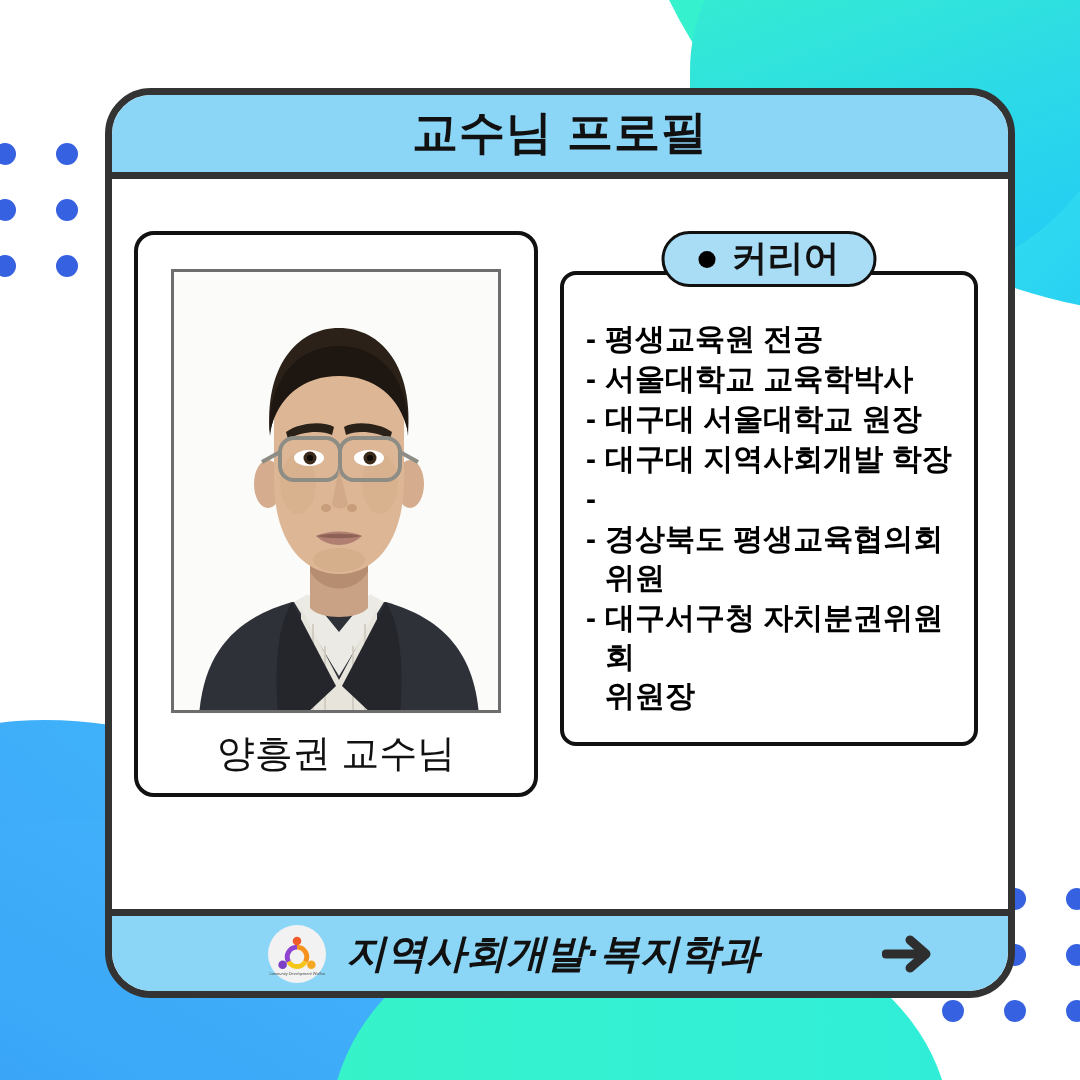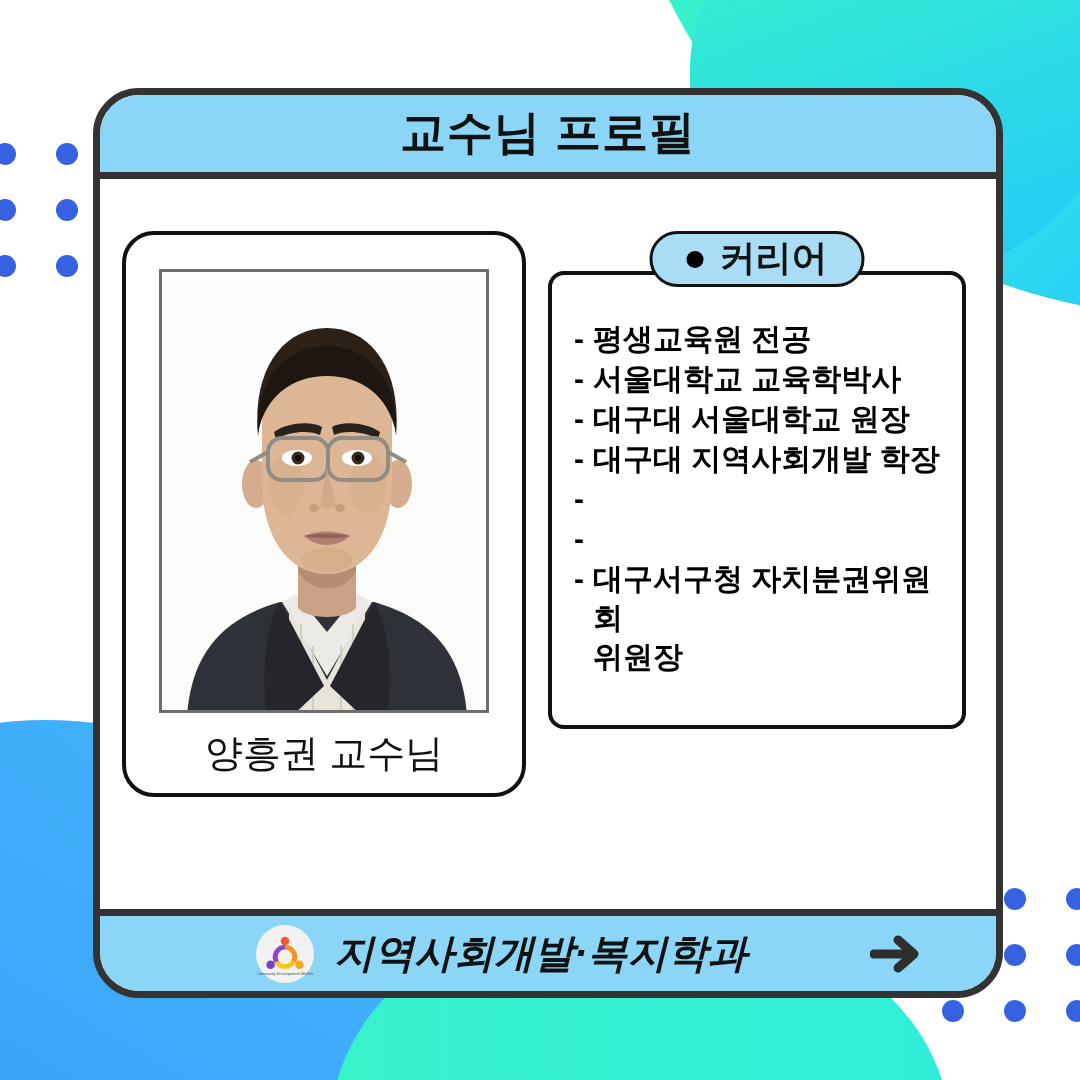--- a/index.html
+++ b/index.html
@@ -53,21 +53,21 @@
   }
 
   .dotgrid { display:grid; gap:34px 40px; }
   .dotgrid span { width:22px; height:22px; border-radius:50%; background:#3661E0; display:block; }
   .dots-tl { left:-6px; top:143px; grid-template-columns:repeat(3,22px); }
   .dots-br { right:-8px; bottom:58px; grid-template-columns:repeat(3,22px); }
 
   
   #card {
     position:absolute;
-    left:93px; top:88px;
+    left:105px; top:88px;
     width:910px; height:910px;
     background:#ffffff;
     border:7px solid #333333;
     border-radius:46px;
     overflow:hidden;
     display:flex;
     flex-direction:column;
   }
 
   .card-header {
@@ -128,21 +128,21 @@
     right:74px; top:50%;
     transform:translateY(-50%);
     width:52px; height:44px;
   }
 
   
   .photo-card {
     width:404px;
     flex:none;
     border:4px solid #111111;
-    border-radius:32px;
+    border-radius:20px;
     background:#ffffff;
     padding:34px 32px 18px 32px;
     display:flex;
     flex-direction:column;
     align-items:center;
   }
   .photo-frame {
     width:330px; height:444px;
     border:3px solid #6d6d6d;
     background:#ffffff;
@@ -340,20 +340,22 @@
               </li>
               <li>
                 <span class="dash">-</span>
                 <span class="txt">대구대 지역사회개발 학장</span>
               </li>
               <li>
                 <span class="dash">-</span>
               </li>
               <li>
                 <span class="dash">-</span>
+                <span class="txt">경상북도 평생교육협의회
+위원</span>
               </li>
               <li>
                 <span class="dash">-</span>
                 <span class="txt">대구서구청 자치분권위원회
 위원장</span>
               </li>
             </ul>
         </div>
       </div>
 

